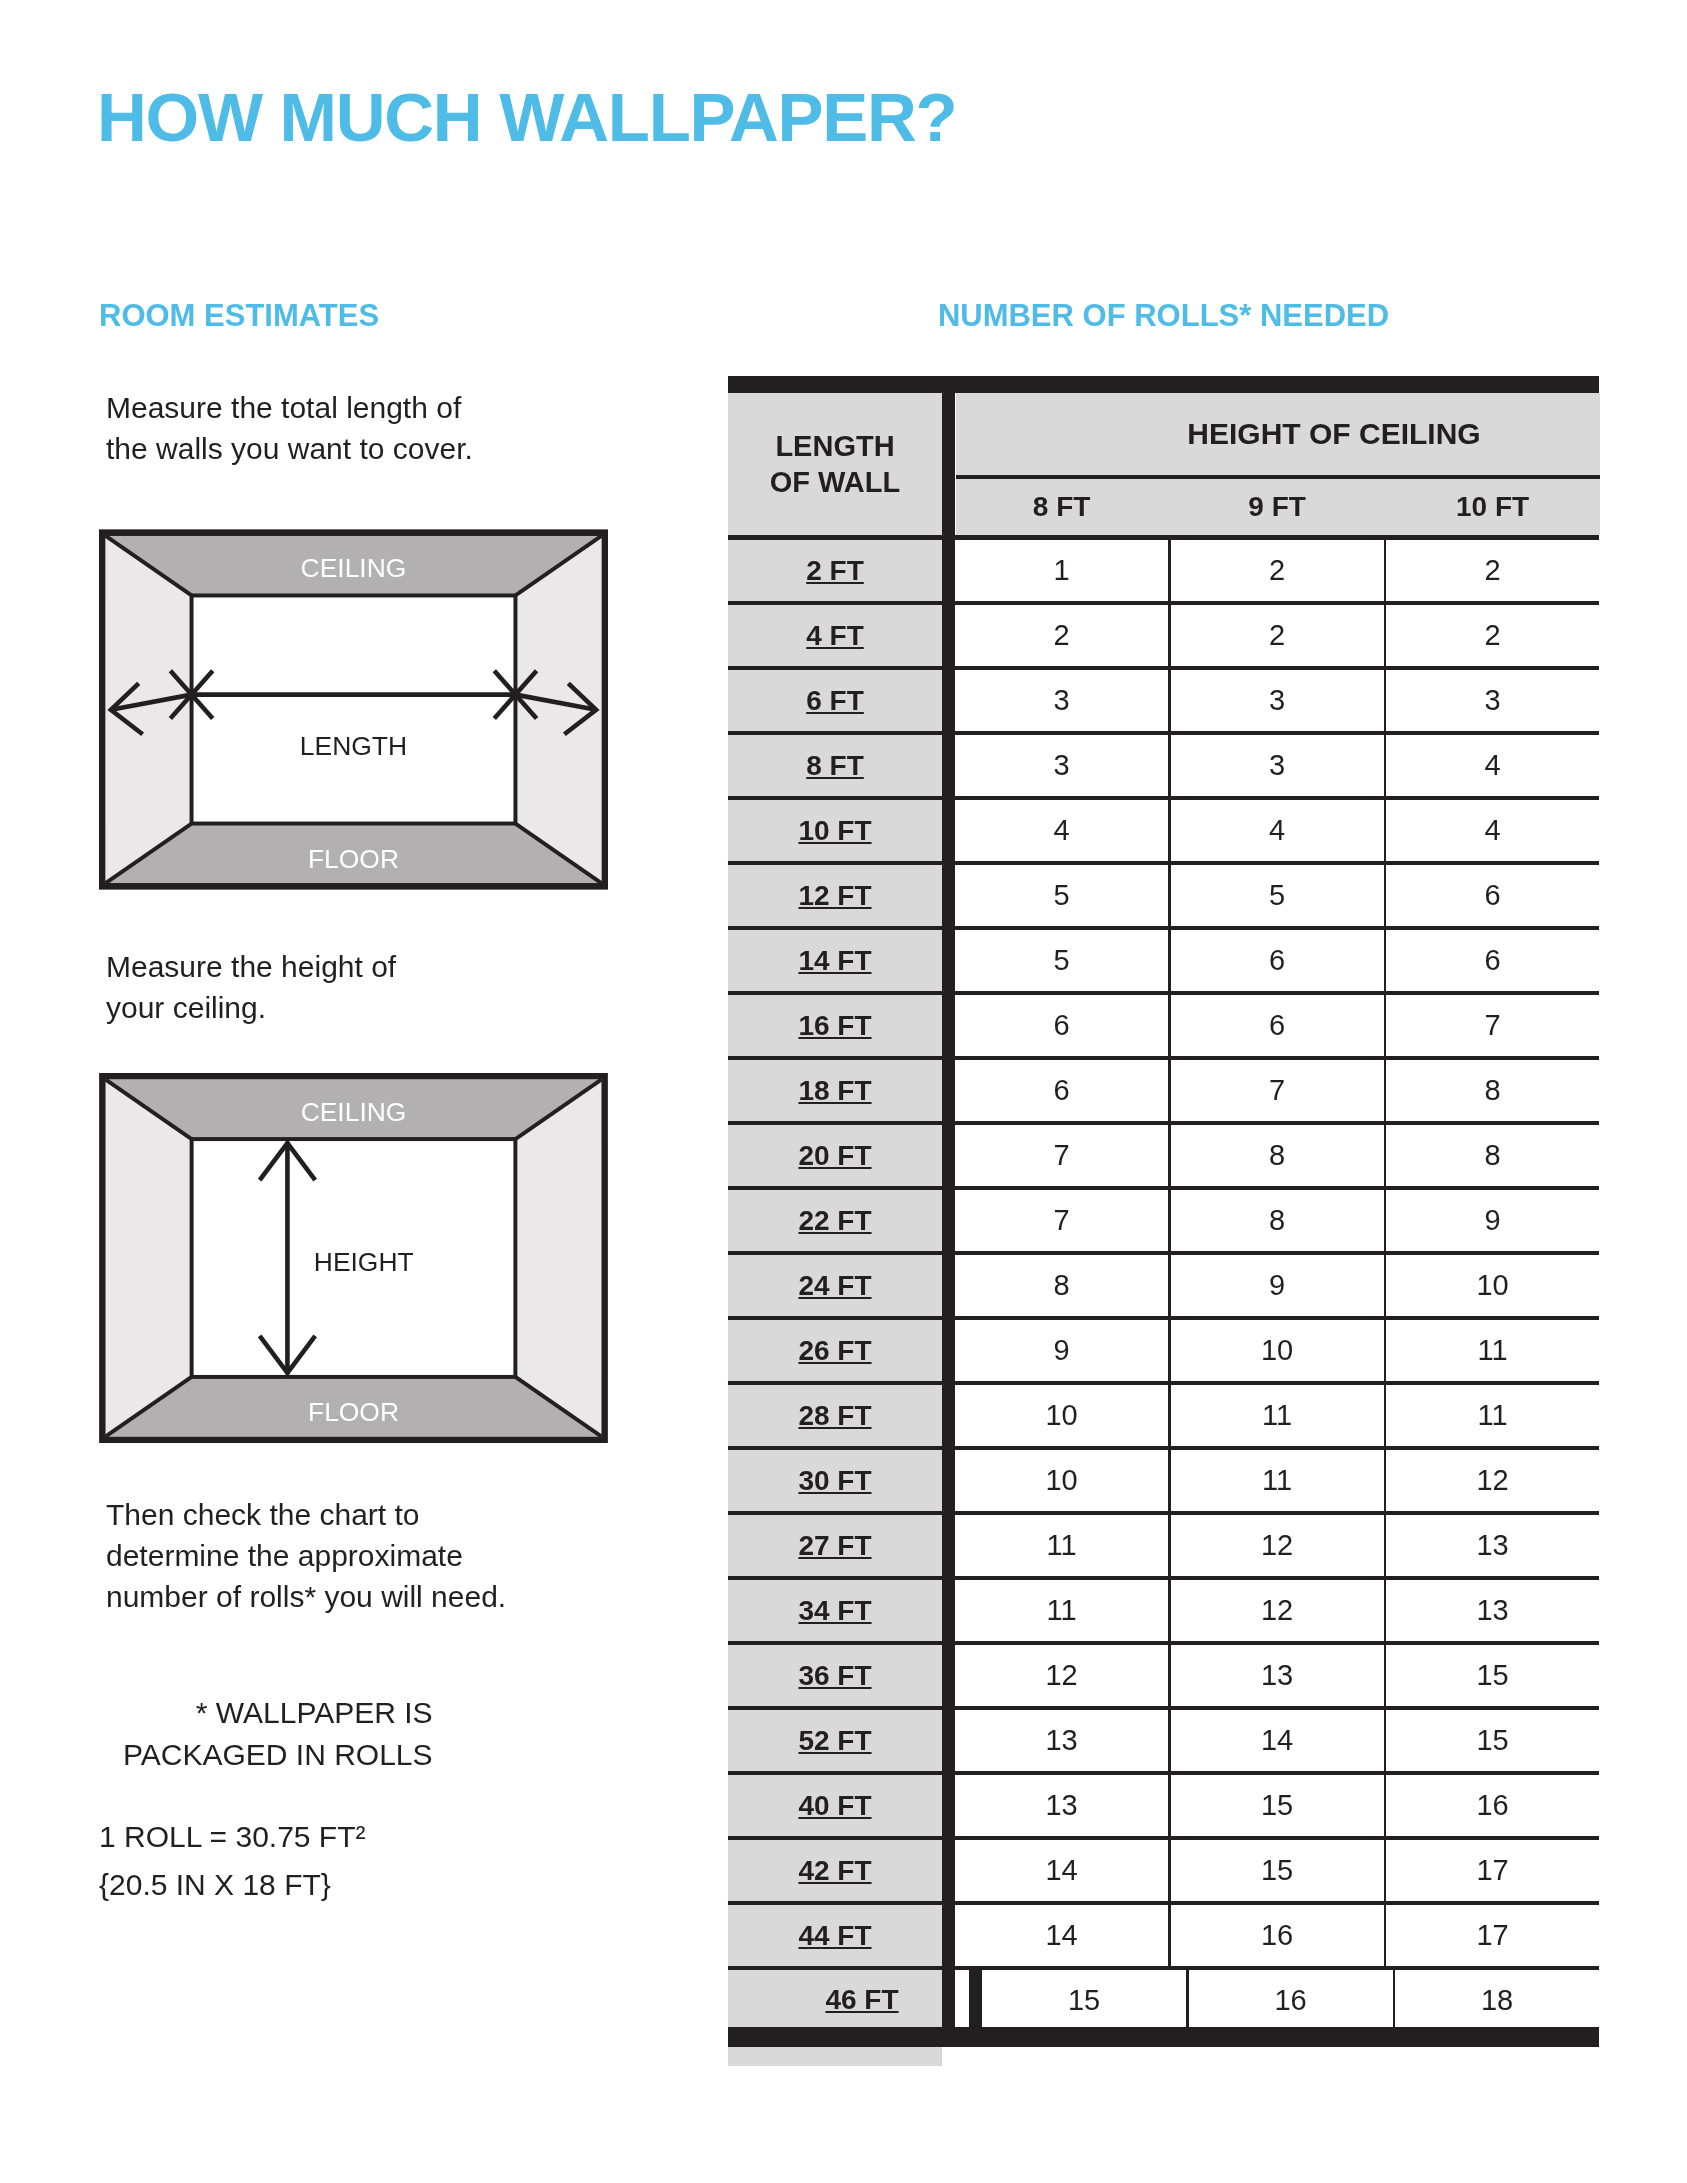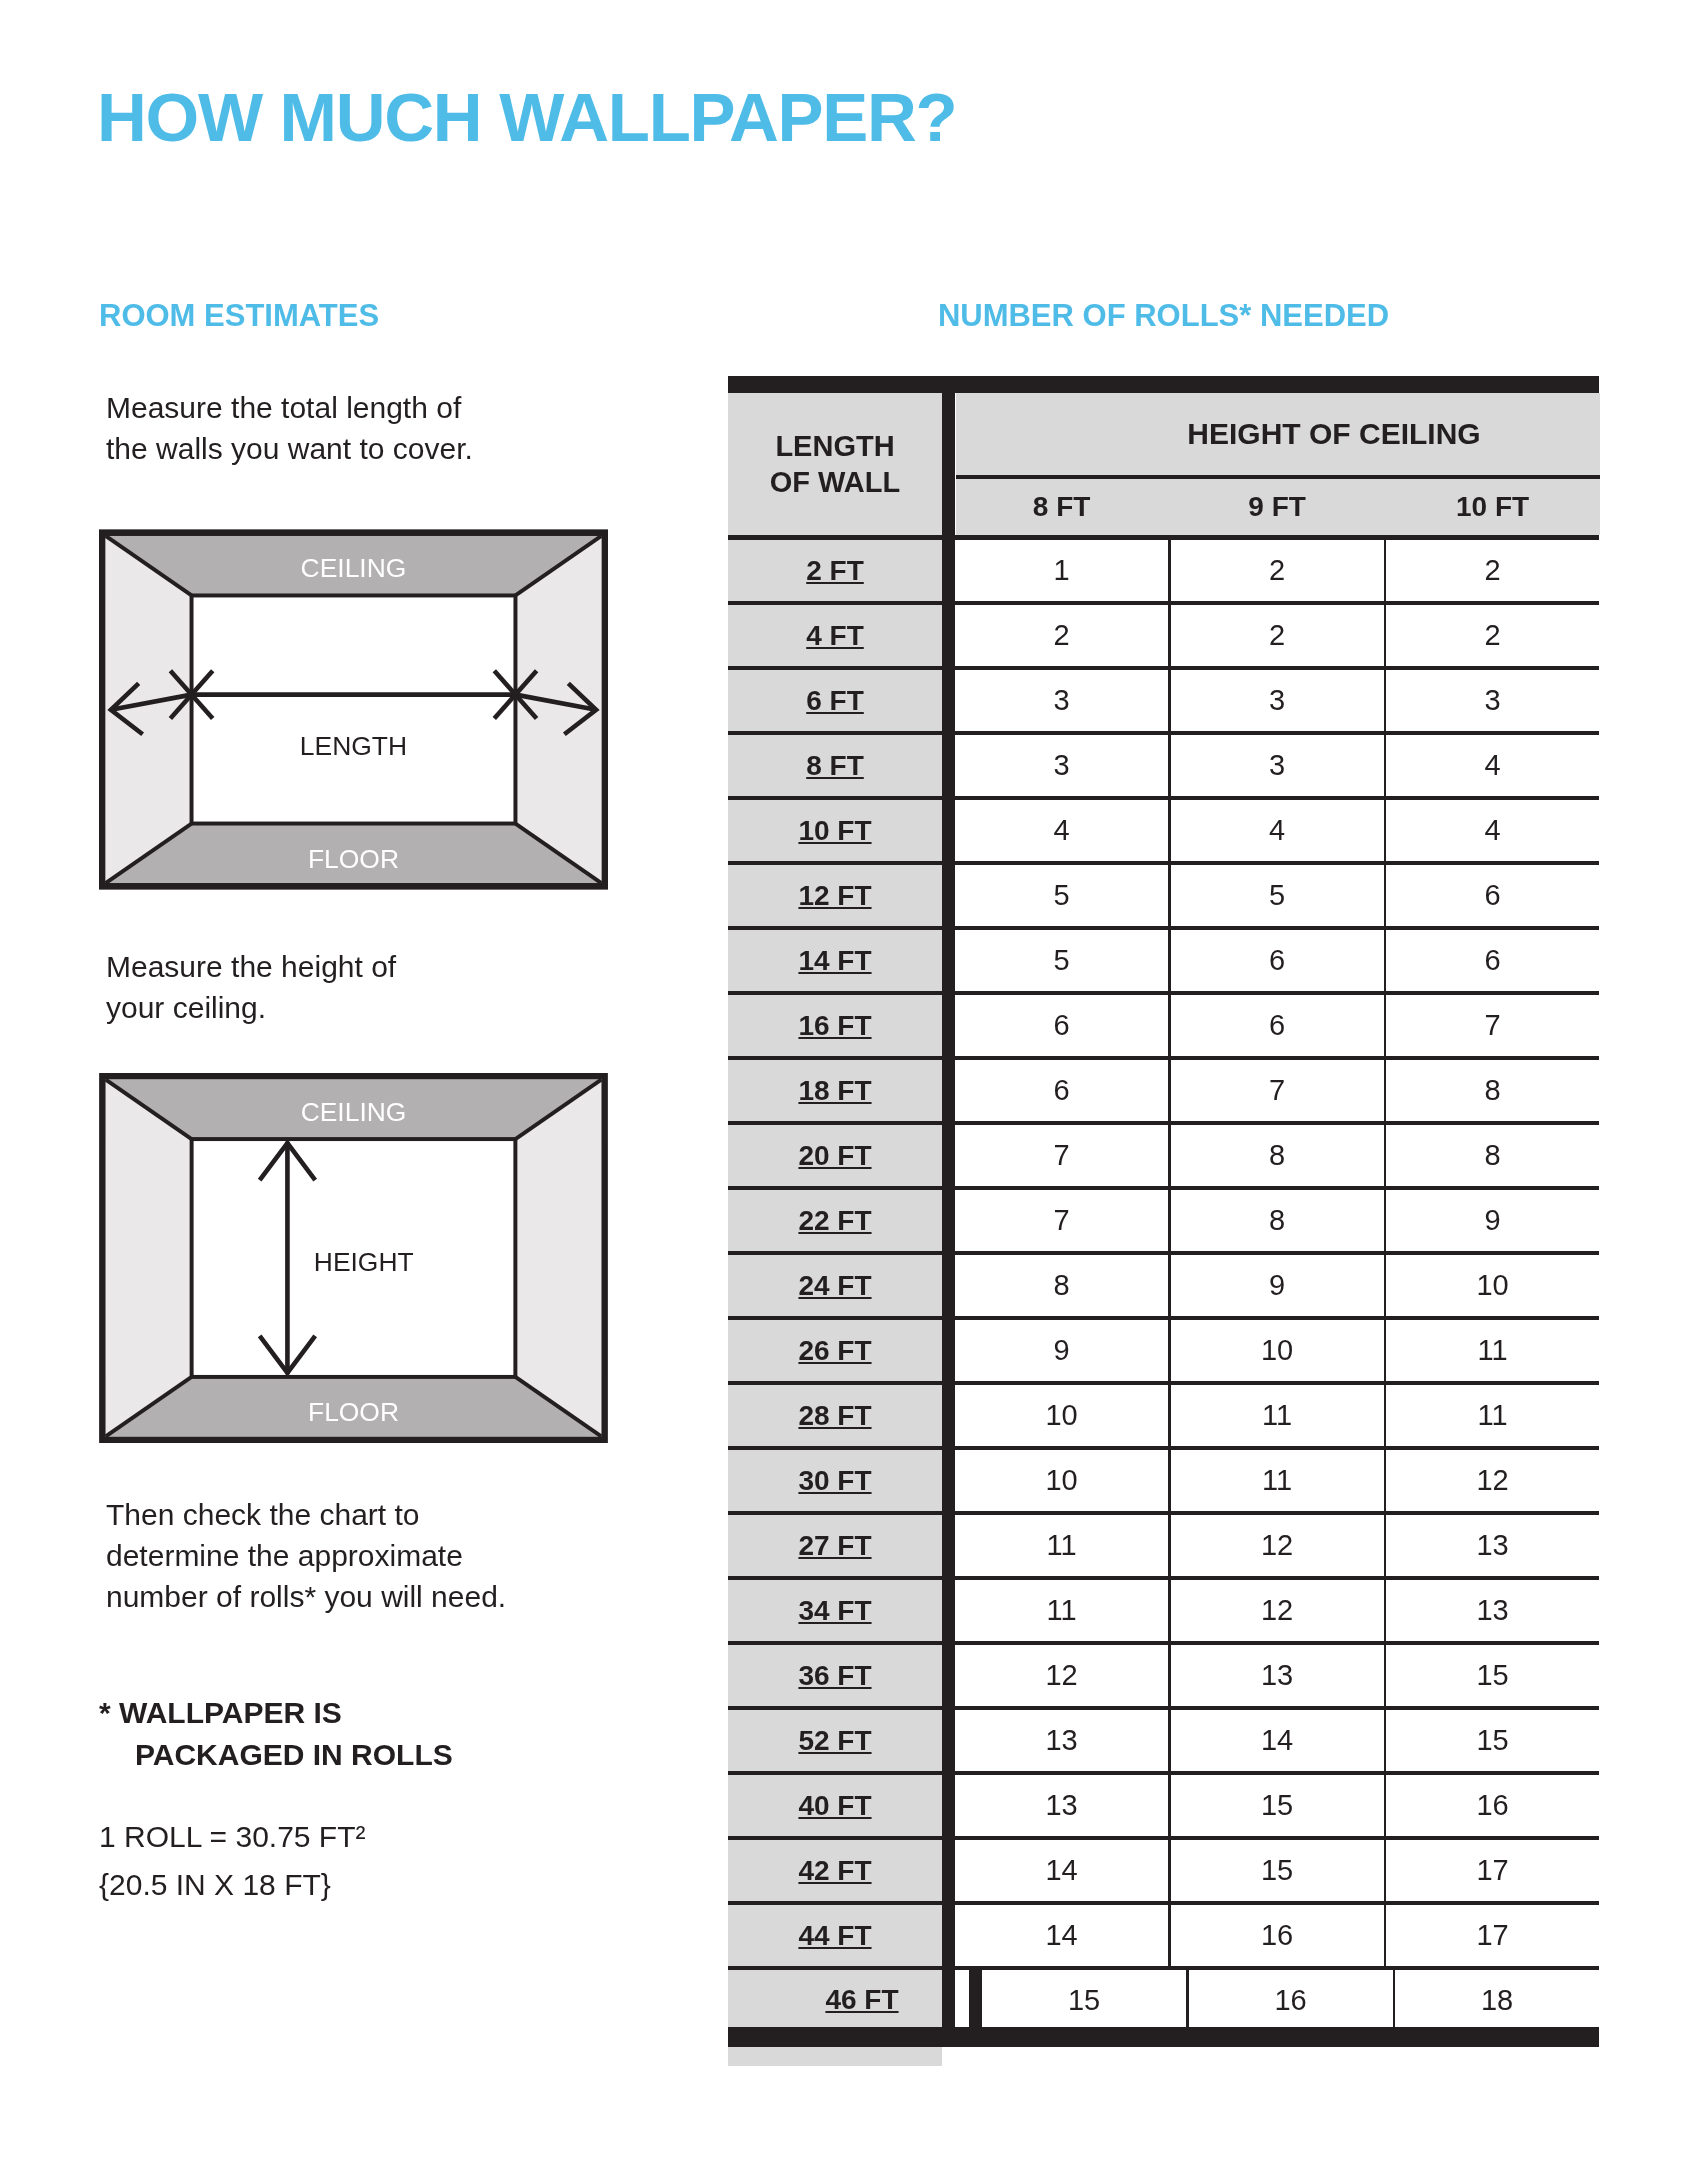--- a/index.html
+++ b/index.html
@@ -29,22 +29,22 @@
   .left-heading{left:99px;top:298px;}
   .table-heading{left:728px;top:298px;width:871px;text-align:center;}
 
   
   .para{
     left:106px;font-size:30px;line-height:41px;white-space:pre-line;color:var(--ink);
   }
   .para1{top:387px;}
   .para2{top:946px;}
   .para3{top:1494px;}
-  .footnote{left:99px;top:1692px;font-size:30px;font-weight:bold;line-height:42px;}
-  .footnote .indent{margin-left:36px;}
+  .footnote{left:99px;top:1692px;font-size:30px;font-weight:normal;line-height:42px;text-align:right;}
+  .footnote .indent{margin-left:24px;}
   .roll-info{left:99px;top:1813px;font-size:30px;font-weight:normal;line-height:48px;}
 
   
   .diagram1{left:99px;top:529px;}
   .diagram2{left:99px;top:1073px;}
   svg text{font-family:"Liberation Sans", sans-serif;}
   .room-label{font-size:40px;fill:#ffffff;}
   .measure-label{font-size:40px;fill:var(--ink);}
 
   

